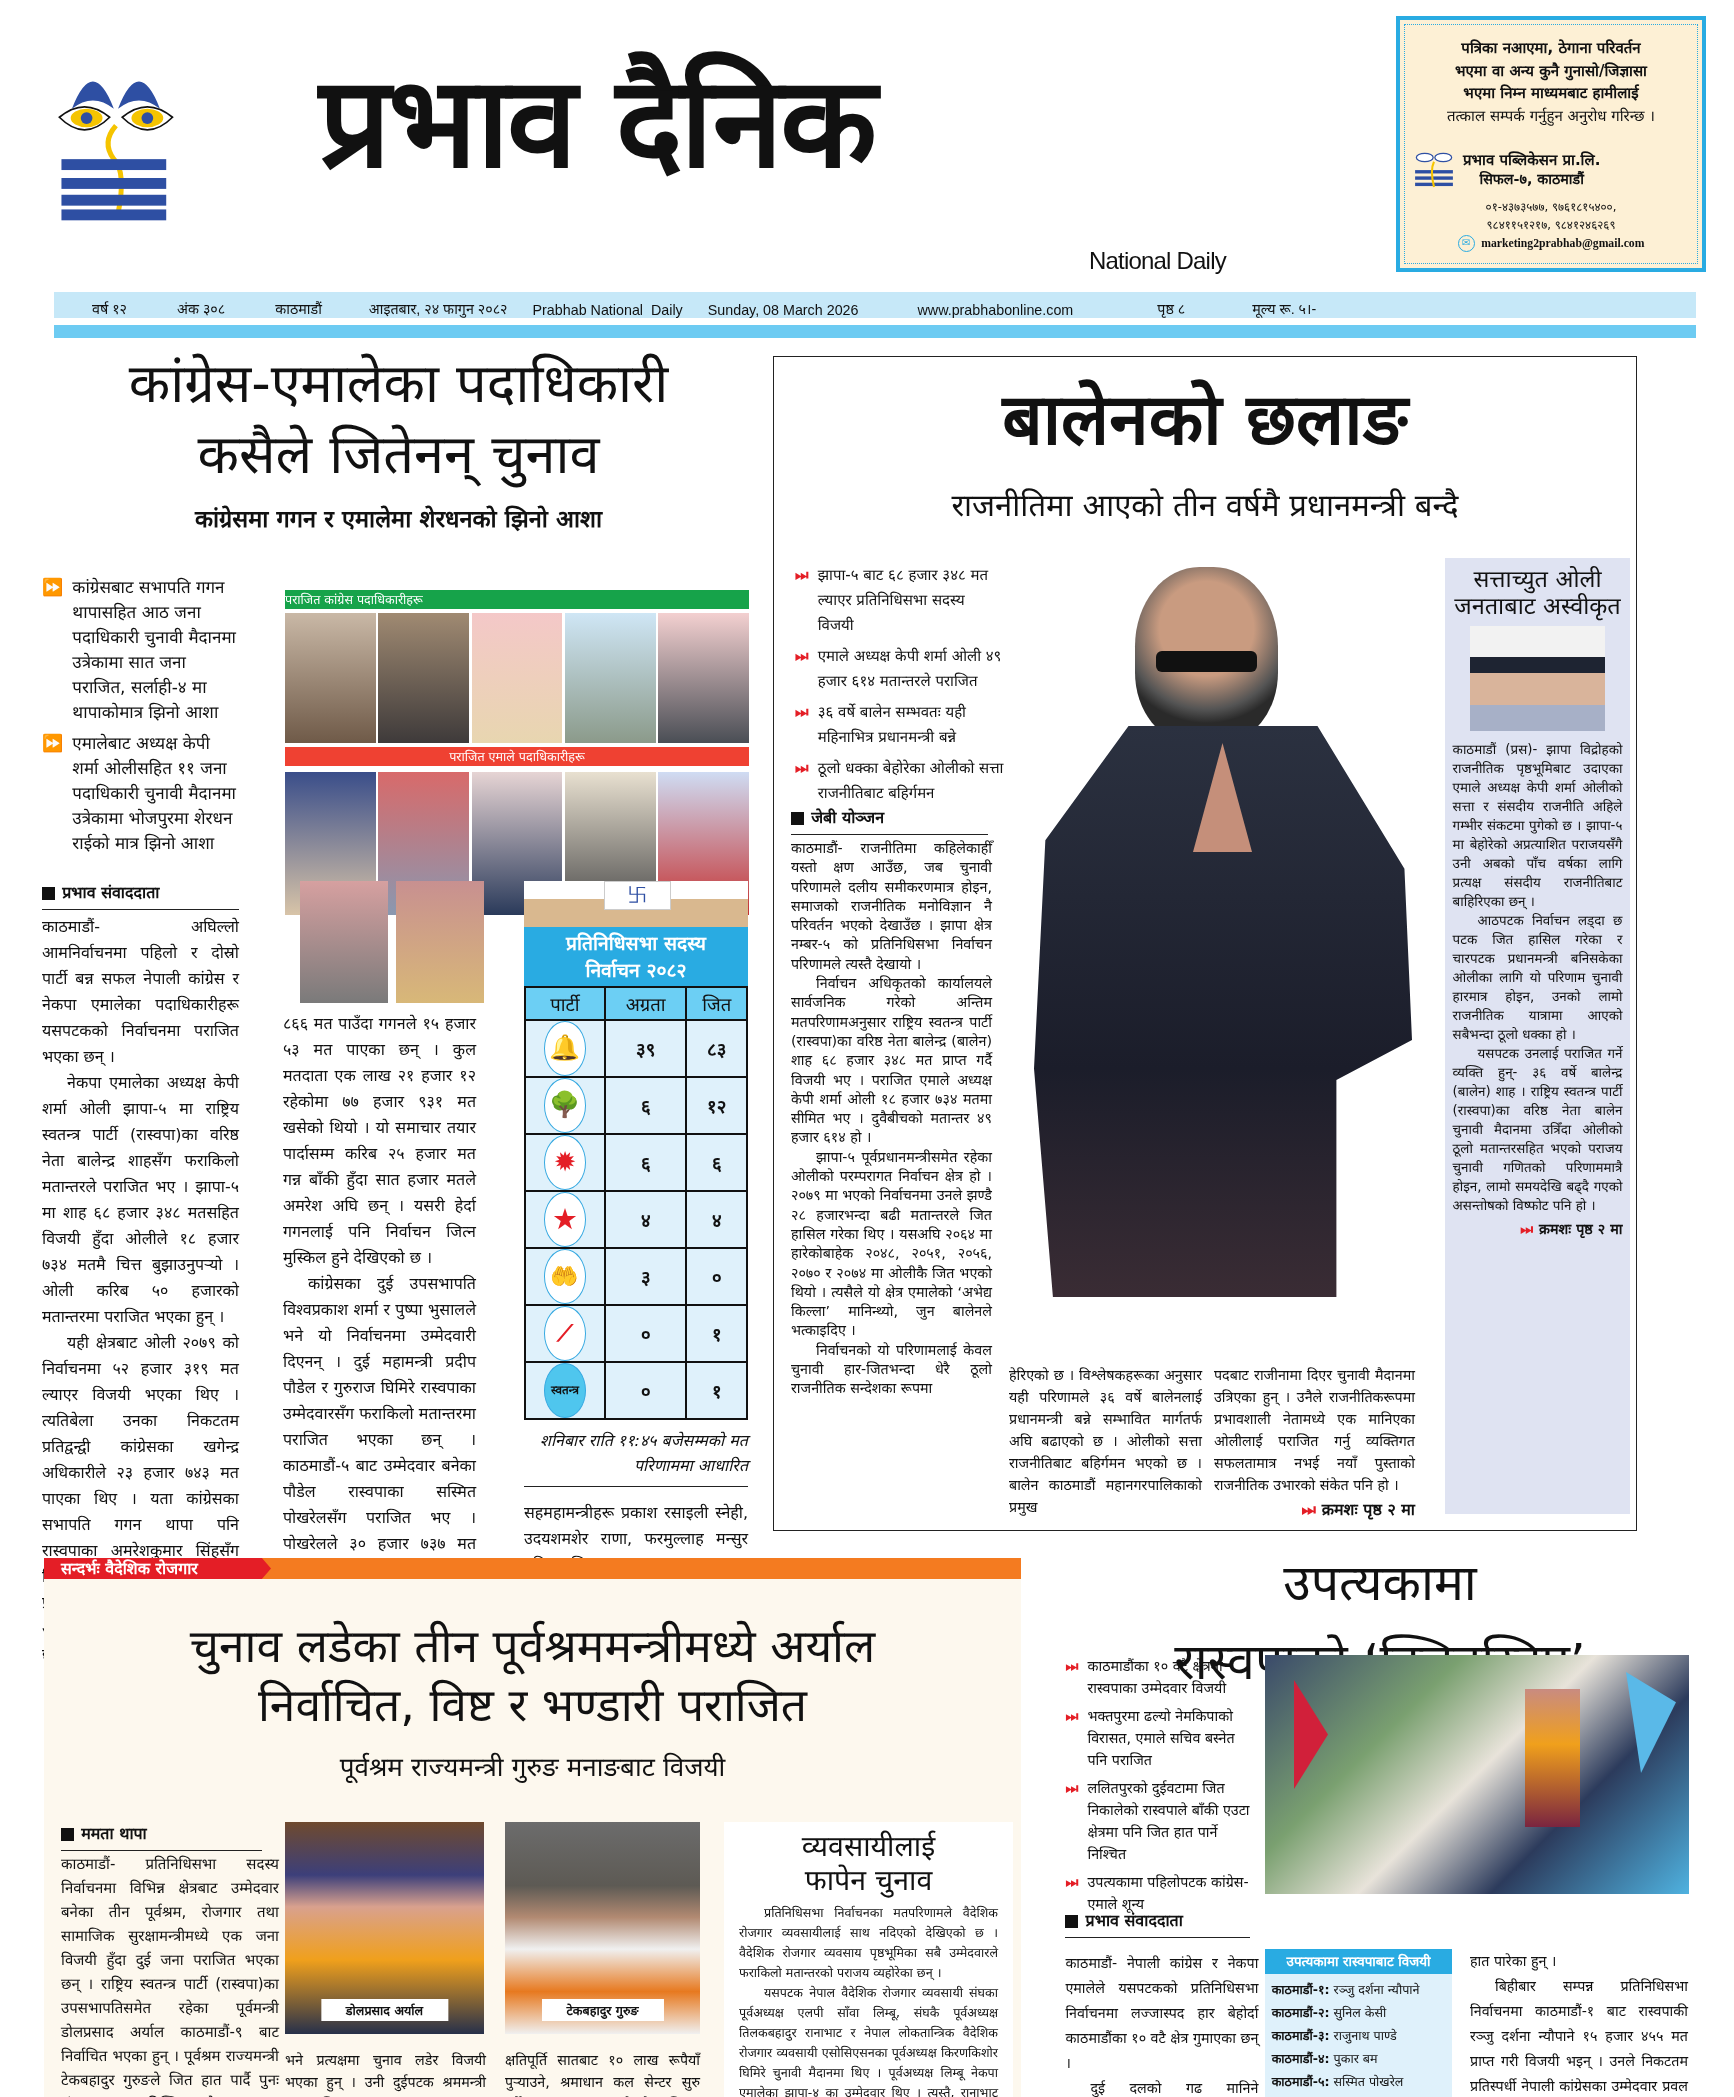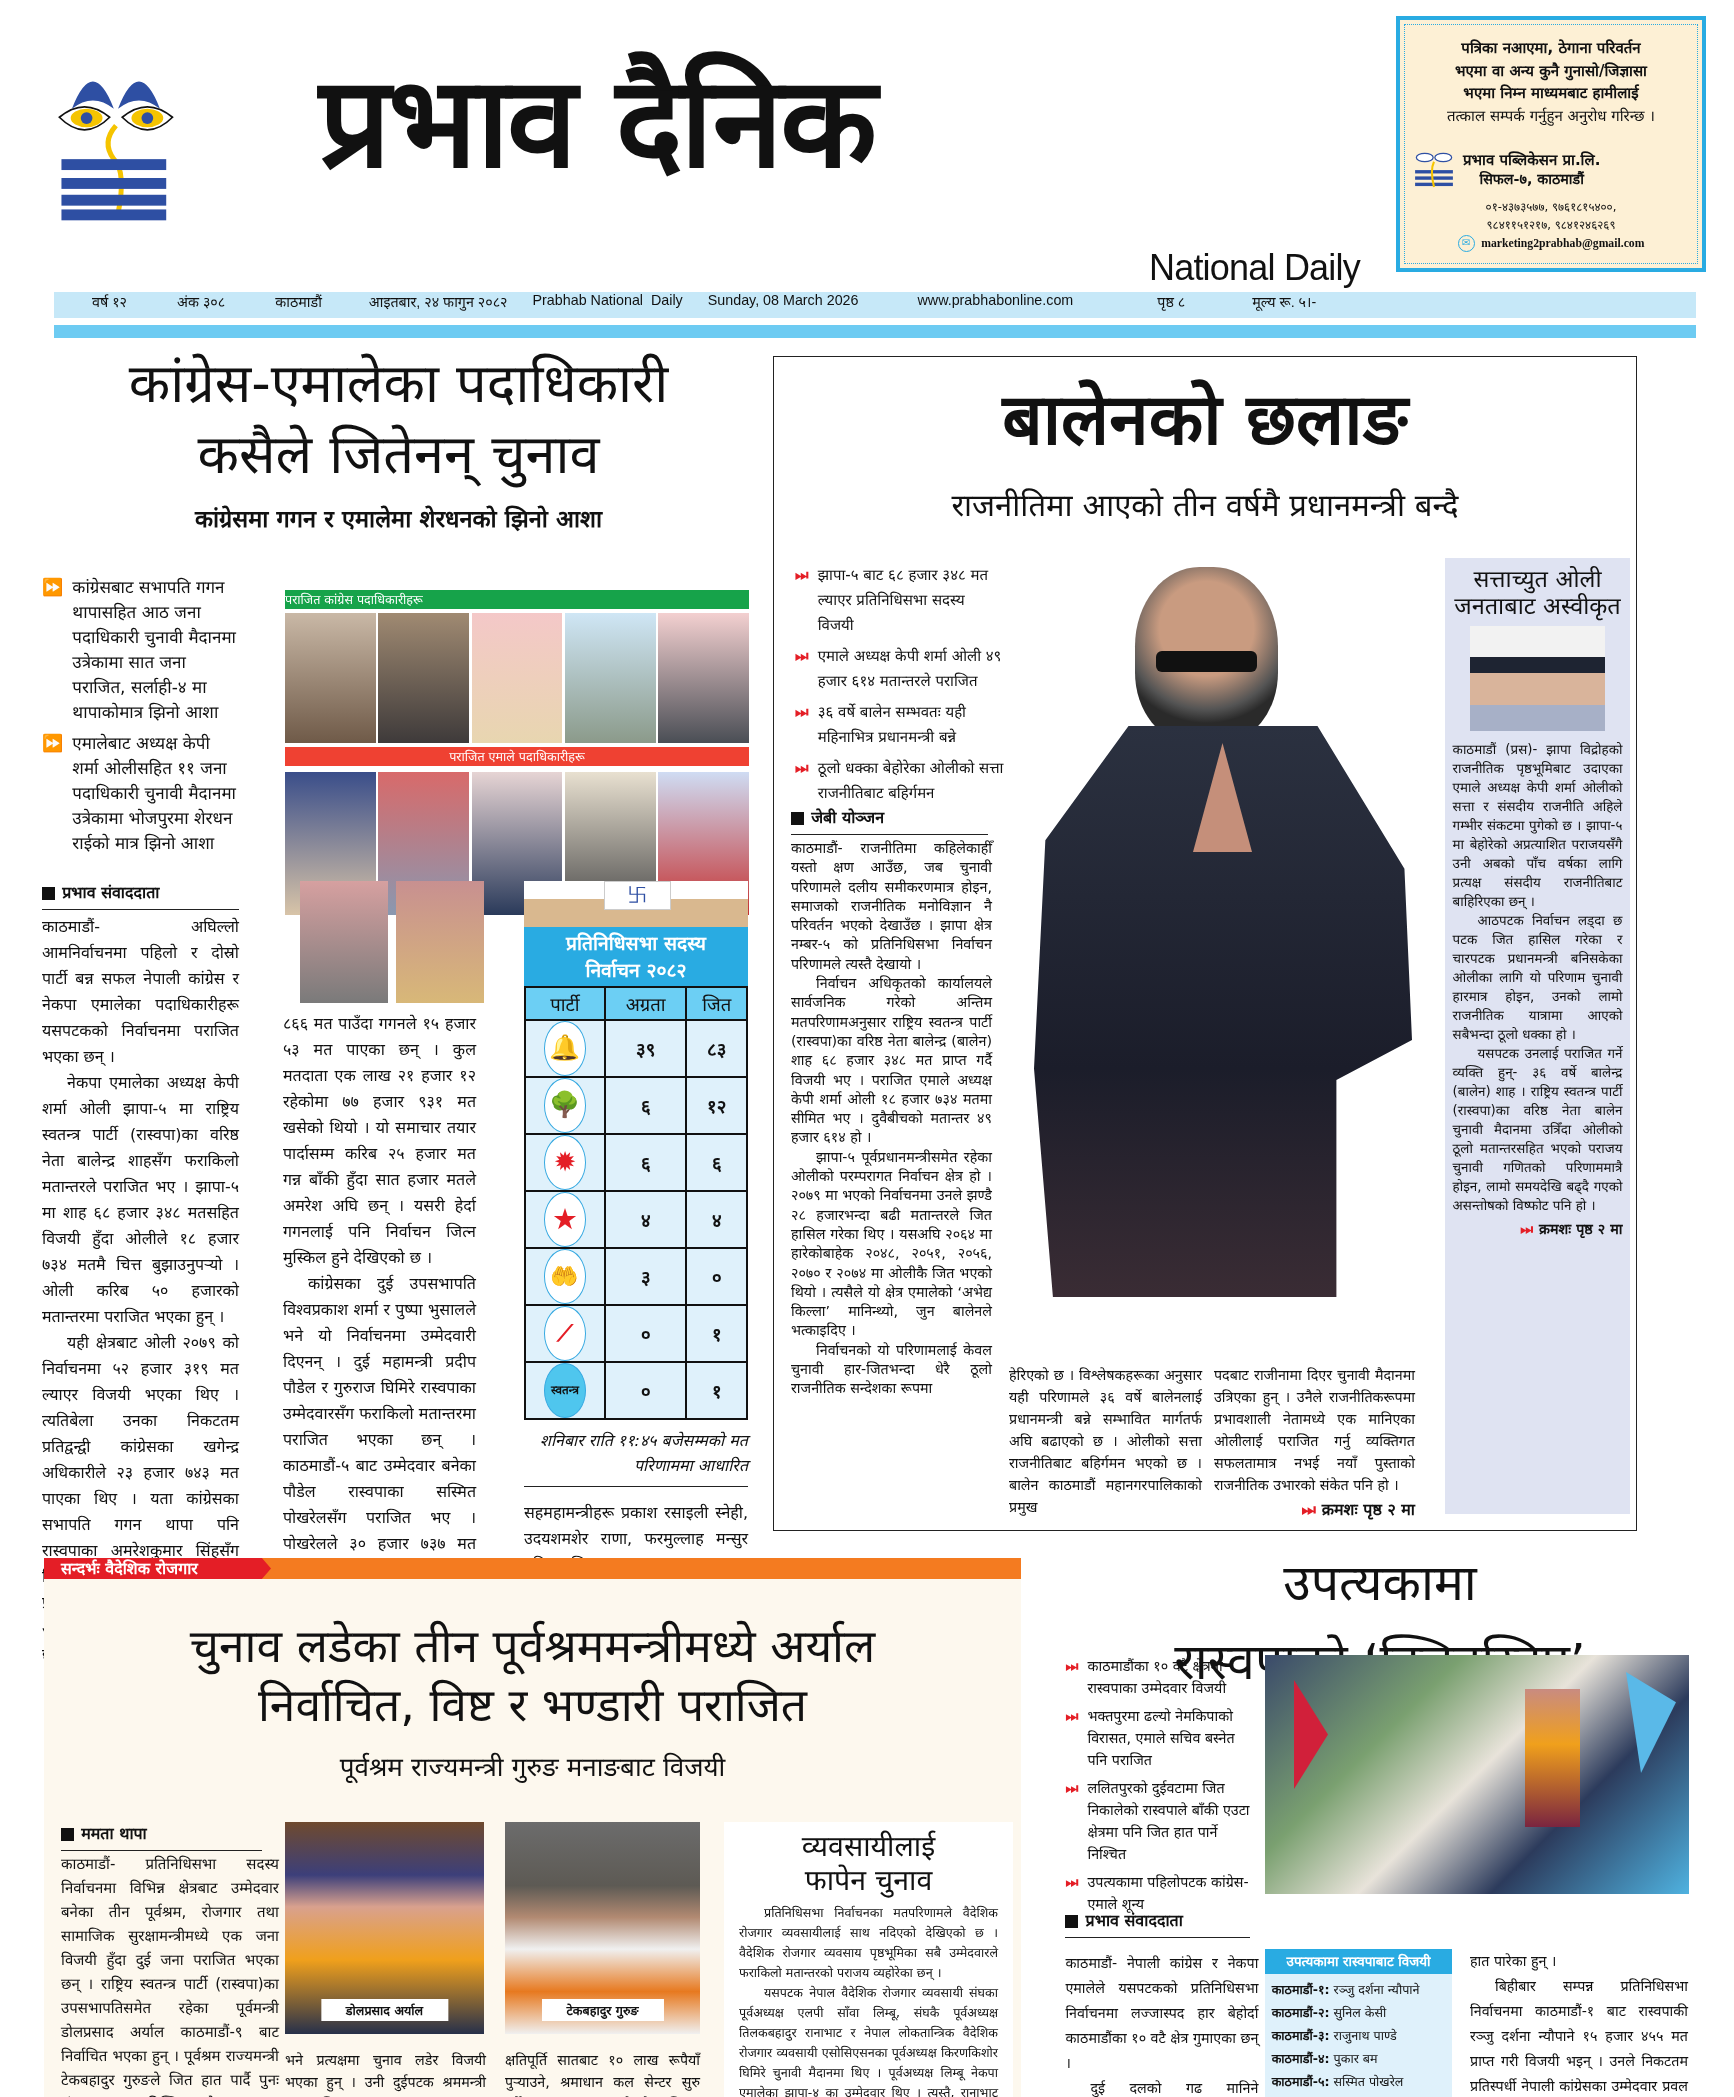--- a/index.html
+++ b/index.html
@@ -39,21 +39,21 @@
       <ellipse cx="220" cy="172" rx="38" ry="22" fill="#f5c400"></ellipse>
         <circle cx="220" cy="172" r="14" fill="#2e4fa3"></circle>
       <path d="M145 190 Q110 230 140 270 Q170 300 150 400" fill="none" stroke="#f5c400" stroke-width="12"></path>
       <rect x="15" y="270" width="250" height="26" fill="#2e4fa3"></rect>
       <rect x="15" y="315" width="250" height="26" fill="#2e4fa3"></rect>
       <rect x="15" y="355" width="250" height="26" fill="#2e4fa3"></rect>
       <rect x="15" y="390" width="250" height="26" fill="#2e4fa3"></rect>
     </svg>
   </div>
   <div class="abs serif" style="left:319px;top:38px;font-size:126px;font-weight:bold;line-height:168px;letter-spacing:-2.5px">प्रभाव दैनिक</div>
-  <div class="abs" style="left:1149px;top:247px;font-size:36px;font-family:'Liberation Sans',sans-serif;letter-spacing:-0.8px">National Daily</div>
+  <div class="abs" style="left:1089px;top:247px;font-size:24px;font-family:'Liberation Sans',sans-serif;letter-spacing:-0.8px">National Daily</div>
 
   <div class="abs" style="left:1396px;top:16px;width:310px;height:256px;background:#fdf0d5;border:4.2px solid #29abe2;outline:1.3px dotted #29abe2;outline-offset:-9.2px;padding:17px 12.6px;text-align:center">
     <div style="font-size:15px;font-weight:bold;line-height:22.7px">पत्रिका नआएमा, ठेगाना परिवर्तन</div>
     <div style="font-size:15px;font-weight:bold;line-height:22.7px">भएमा वा अन्य कुनै गुनासो/जिज्ञासा</div>
     <div style="font-size:15px;font-weight:bold;line-height:22.7px">भएमा निम्न माध्यमबाट हामीलाई</div>
     <div style="font-size:15px;font-weight:normal;line-height:22.7px">तत्काल सम्पर्क गर्नुहुन अनुरोध गरिन्छ ।</div>
     <div style="display:flex;align-items:center;gap:8.4px;margin-top:19.3px">
       <svg width="42" height="42" viewBox="0 0 100 100">
           <rect x="5" y="55" width="90" height="8" fill="#2e4fa3"></rect>
           <rect x="5" y="70" width="90" height="8" fill="#2e4fa3"></rect>
@@ -69,21 +69,21 @@
     </div>
     <div style="font-size:11.7px;margin-top:8.4px">०१-४३७३५७७, ९७६१८१५४००,</div>
     <div style="font-size:11.7px;margin-top:2.5px">९८४११५१२१७, ९८४१२४६२६९</div>
     <div style="display:flex;align-items:center;justify-content:center;gap:6.7px;margin-top:2.5px">
       <span style="display:inline-block;width:17px;height:17px;border-radius:50%;border:1.3px solid #29abe2;color:#29abe2;font-size:10px;line-height:14.3px">✉</span>
       <span style="font-family:'Liberation Serif',serif;font-weight:bold;font-size:11.7px">marketing2prabhab@gmail.com</span>
     </div>
   </div>
 </div>
 
-<div class="abs" style="left:54px;top:292px;width:1642px;height:26px;background:#c6e8f8;display:flex;align-items:flex-start;font-size:14.3px;font-family:'Liberation Sans',sans-serif">
+<div class="abs" style="left:54px;top:292px;width:1642px;height:26px;background:#c6e8f8;display:flex;align-items:flex-end;font-size:14.3px;font-family:'Liberation Sans',sans-serif">
   <span style="margin-left:38px">वर्ष १२</span>
   <span style="margin-left:50px">अंक ३०८</span>
   <span style="margin-left:50px">काठमाडौं</span>
   <span style="margin-left:47px">आइतबार, २४ फागुन २०८२</span>
   <span style="margin-left:25px;white-space:pre">Prabhab National  Daily</span>
   <span style="margin-left:25px">Sunday, 08 March 2026</span>
   <span style="margin-left:59px">www.prabhabonline.com</span>
   <span style="margin-left:84px">पृष्ठ ८</span>
   <span style="margin-left:67px">मूल्य रू. ५।-</span>
 </div>

